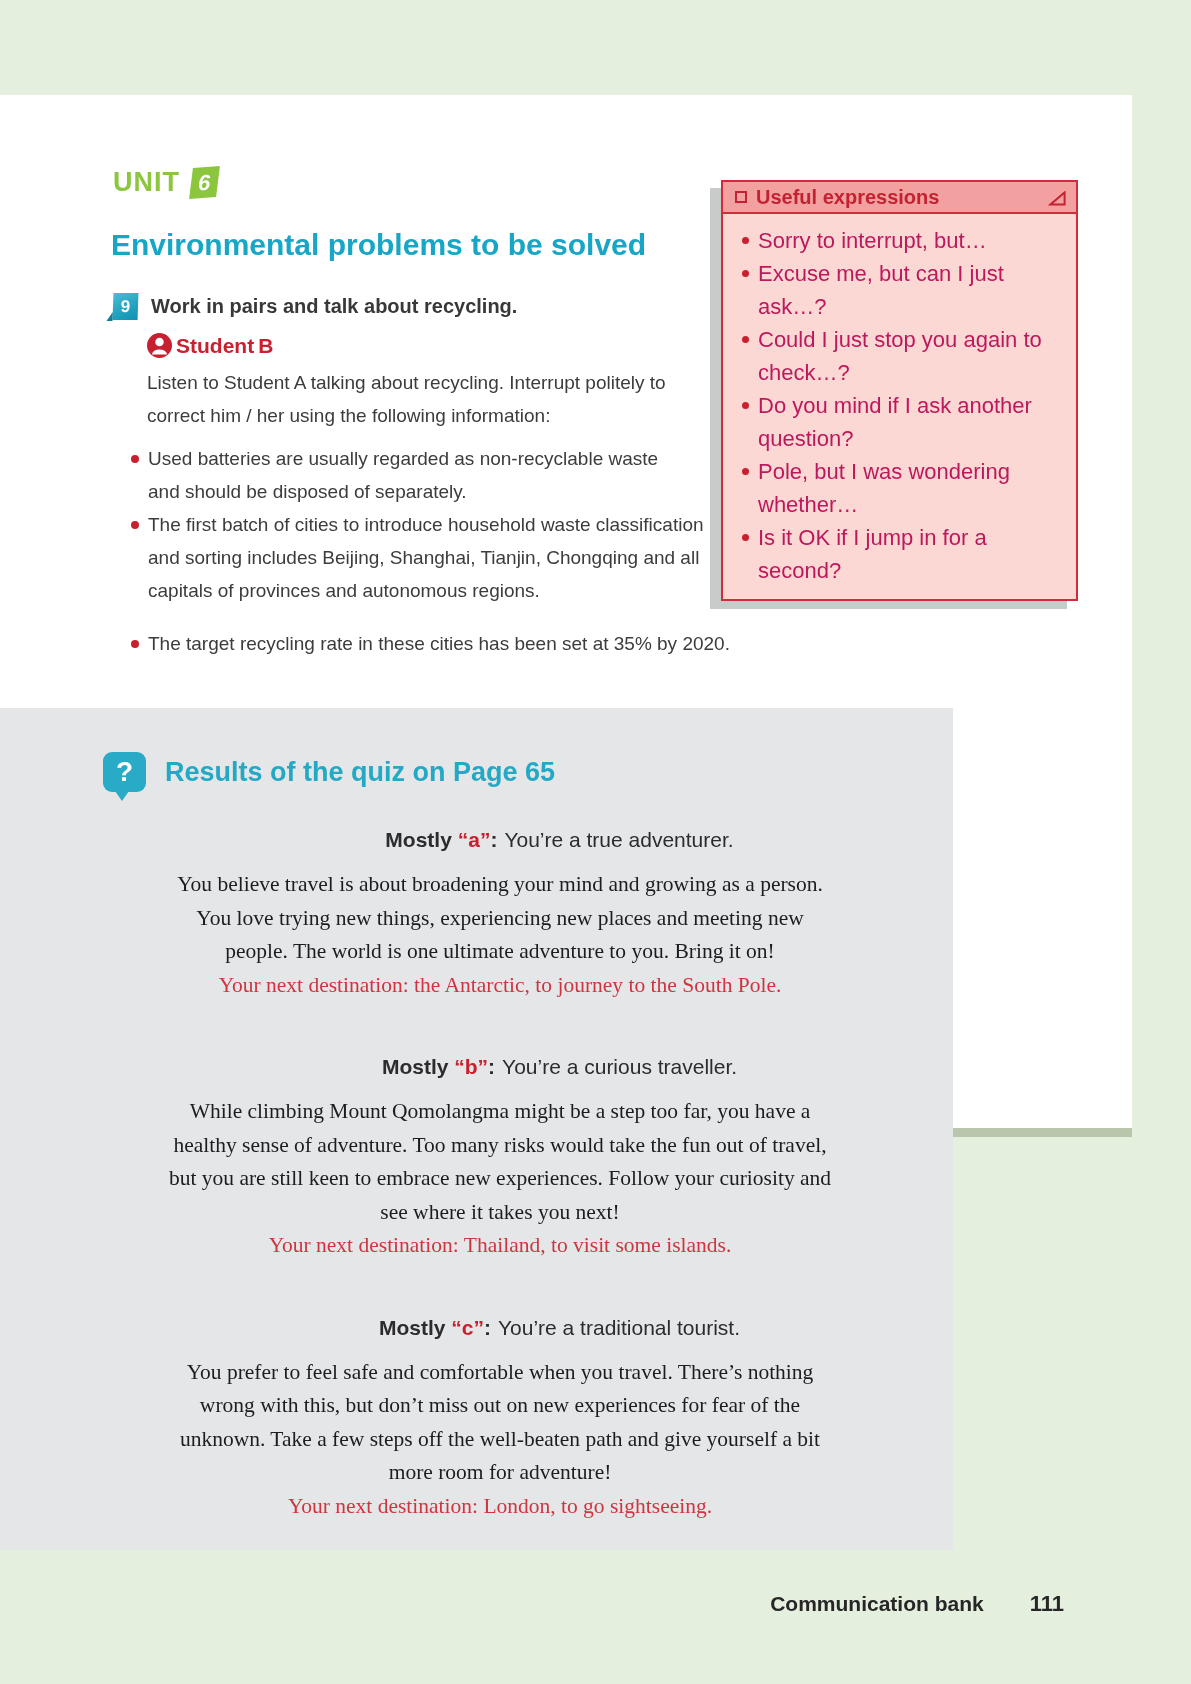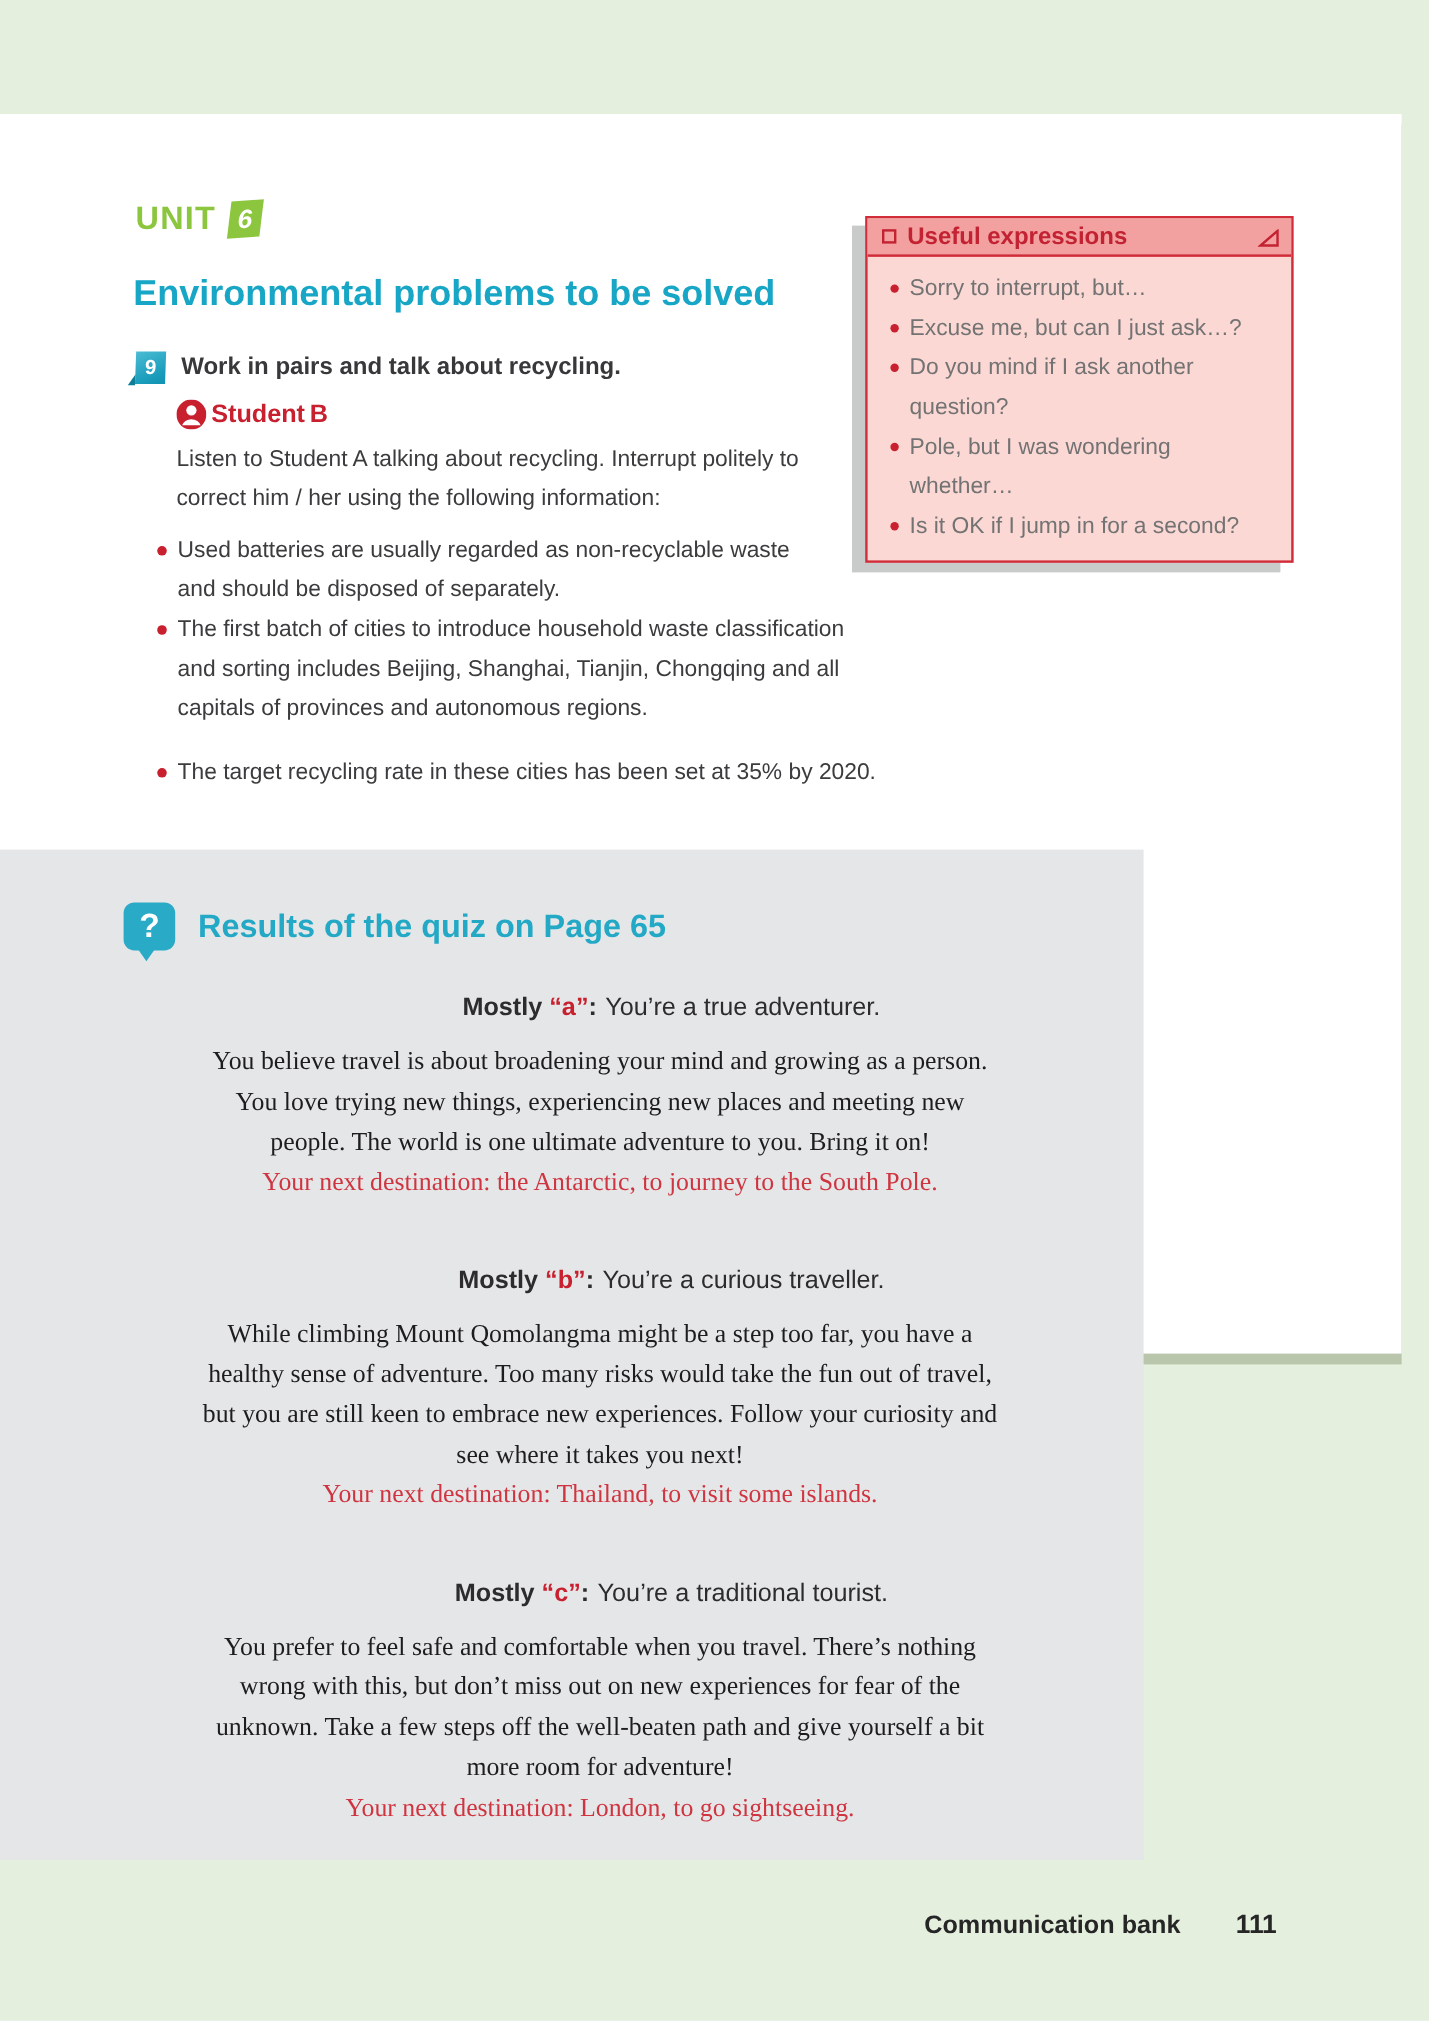--- a/index.html
+++ b/index.html
@@ -5,21 +5,20 @@
   html,body{margin:0;padding:0;}
   .canvas{
     position:relative;width:1191px;height:1684px;overflow:hidden;
     background:#e4efde;
     font-family:"Liberation Sans",sans-serif;
   }
   .page{
     position:absolute;left:0;top:95px;width:1132px;height:1033px;
     background:#ffffff;
     box-shadow:0 9px 0 #b9c6ab;
-    padding-left:36px;
   }
 
   
   .unit-row{position:absolute;left:113px;top:72px;display:flex;align-items:center;}
   .unit-word{font-size:27px;font-weight:700;color:#8cc63f;letter-spacing:1px;}
   .unit-badge{
     display:flex;align-items:center;justify-content:center;
     width:27px;height:31px;margin-left:11px;background:#8cc63f;
     transform:skew(-7deg,-4deg);
   }
@@ -73,21 +72,21 @@
     height:30px;padding:0 10px 0 12px;
   }
   .checkbox-icon{
     width:12px;height:12px;border:2.5px solid #c32232;box-sizing:border-box;
     background:transparent;margin-right:9px;flex:0 0 auto;
   }
   .expr-title{font-size:20px;font-weight:700;color:#c32232;flex:1;}
   .triangle-icon{flex:0 0 auto;margin-top:2px;}
   .expr-list{list-style:none;margin:0;padding:10px 24px 12px 18px;}
   .expr-list li{
-    position:relative;padding-left:17px;font-size:19px;line-height:33px;color:#737373;
+    position:relative;padding-left:17px;font-size:22px;line-height:33px;color:#be185d;
     max-width:292px;
   }
   .expr-list li::before{
     content:"";position:absolute;left:1px;top:13px;width:7px;height:7px;border-radius:50%;background:#c8202e;
   }
 
   
   .quiz-panel{
     position:absolute;left:0;top:613px;width:953px;height:842px;
     background:#e5e6e7;
@@ -172,20 +171,21 @@
       <div class="expr-header">
         <span class="checkbox-icon"></span>
         <span class="expr-title">Useful expressions</span>
         <svg class="triangle-icon" width="18" height="15" viewBox="0 0 18 15">
           <path d="M16.6 1.4 V13.6 H2.4 Z" fill="none" stroke="#c32232" stroke-width="2"></path>
         </svg>
       </div>
       <ul class="expr-list">
         <li>Sorry to interrupt, but…</li>
         <li>Excuse me, but can I just ask…?</li>
+        <li>Could I just stop you again to check…?</li>
         <li>Do you mind if I ask another question?</li>
         <li>Pole, but I was wondering whether…</li>
         <li>Is it OK if I jump in for a second?</li>
       </ul>
     </div>
 
     <div class="quiz-panel">
       <div class="quiz-head">
         <div class="q-icon">?</div>
         <h2 class="quiz-heading">Results of the quiz on Page 65</h2>

